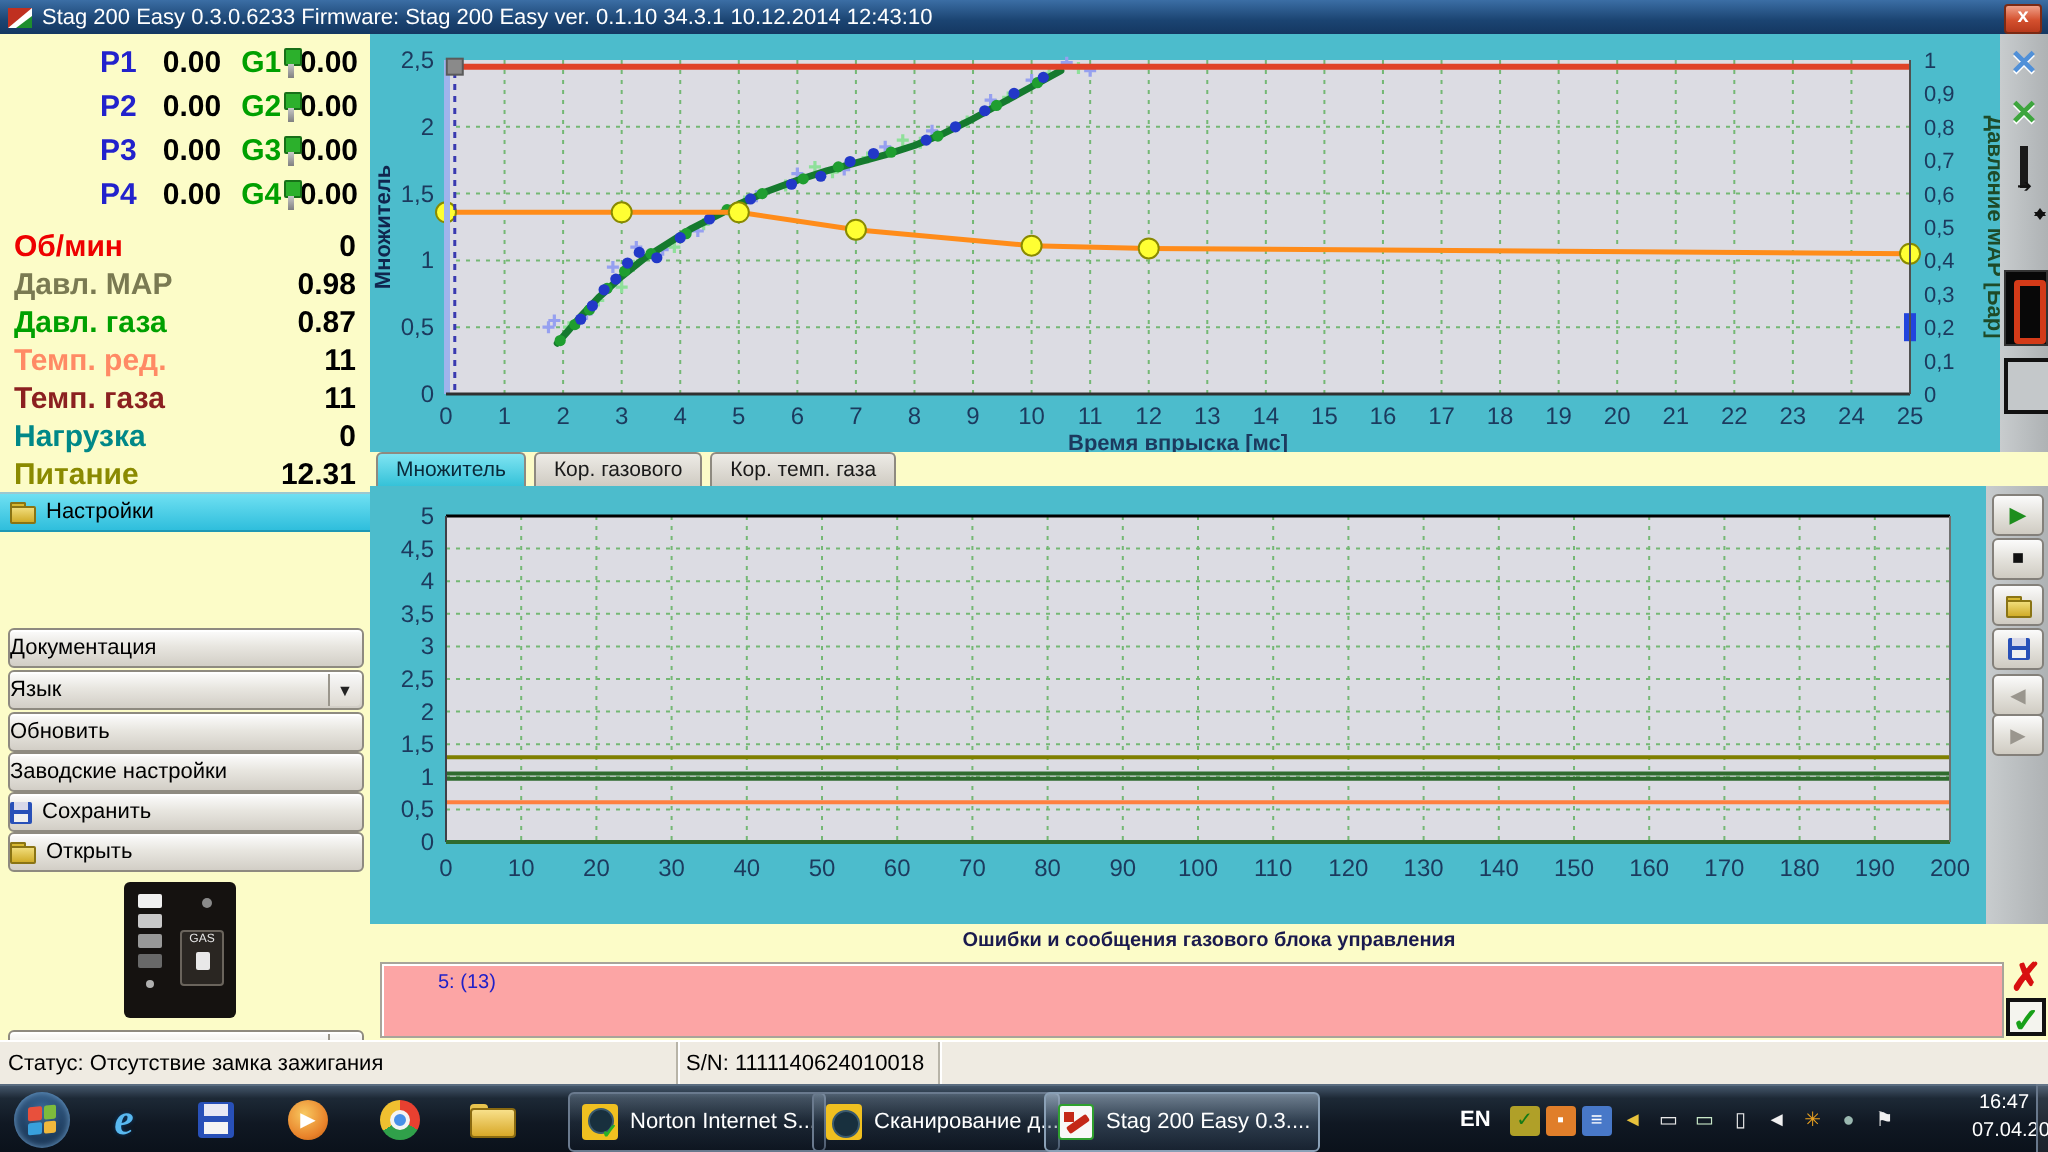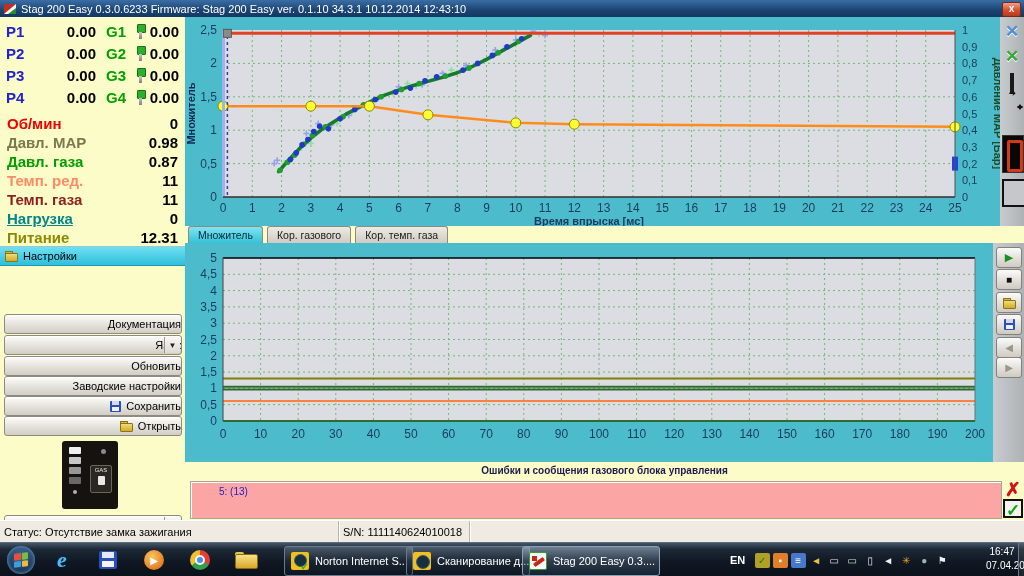--- a/index.html
+++ b/index.html
@@ -15,40 +15,40 @@
   .title-icon:before{content:"";position:absolute;left:0;top:0;border-top:10px solid #C03020;border-right:12px solid transparent;}
   .title-icon:after{content:"";position:absolute;right:0;bottom:0;border-bottom:6px solid #1E8E2E;border-left:8px solid transparent;}
   .title-text{white-space:nowrap;overflow:hidden;}
   .close-btn{position:absolute;right:3px;top:2px;width:17px;height:13px;border-radius:2px;
     background:linear-gradient(#F0A088,#D4502E 55%,#B83A1C);border:1px solid #7A2A14;
     color:#fff;font-size:10px;font-weight:bold;line-height:11px;text-align:center;}
 
   
   .left-panel{left:0;top:17px;width:185px;height:503px;background:#FCFCC8;border-right:1px solid #8FB9C2;}
   .pg-row{display:flex;align-items:center;height:22px;padding:0 6px;font-size:15px;font-weight:bold;}
-  .pg-p{width:28px;}
+  .pg-p{width:28px;margin-left:44px;}
   .pg-pv{width:62px;text-align:right;color:#000;}
   .pg-g{width:30px;margin-left:10px;}
   .inj-icon{width:9px;height:15px;position:relative;flex:0 0 auto;}
   .inj-icon .top{position:absolute;top:0;left:1px;width:7px;height:7px;background:#2CB02C;border:1px solid #187018;border-radius:1px;}
   .inj-icon .stem{position:absolute;top:8px;left:3px;width:3px;height:7px;background:linear-gradient(#C8C8C8,#808080);}
   .pg-gv{flex:1;text-align:right;color:#000;}
   .param-row{display:flex;align-items:center;height:19px;padding:0 7px;font-size:15px;font-weight:bold;}
   .param-label{flex:1;white-space:nowrap;}
   .param-value{color:#000;text-align:right;}
   .settings-bar{left:0;top:229px;width:184px;height:18px;background:linear-gradient(#6FE0F2,#2FBEDC);
     border-top:1px solid #9AC8D0;border-bottom:1px solid #1E98B4;
     display:flex;align-items:center;font-size:11px;color:#000;padding-left:5px;}
   .mini-folder{width:13px;height:10px;position:relative;margin-right:5px;flex:0 0 auto;}
   .mini-folder:before{content:"";position:absolute;left:0;top:0;width:6px;height:3px;background:#D8B830;border:1px solid #8A7414;border-bottom:none;border-radius:1px 1px 0 0;}
   .mini-folder:after{content:"";position:absolute;left:0;top:2px;width:11px;height:7px;background:linear-gradient(#F0DC7A,#D0AC28);border:1px solid #8A7414;border-radius:1px;}
   .side-btn{position:absolute;left:4px;width:176px;height:18px;
     background:linear-gradient(#FDFDFD,#E8E6E0 45%,#D2CEC6);
     border:1px solid #8E8A80;border-radius:3px;box-shadow:inset 0 1px 0 #fff;
-    font-size:11px;color:#000;display:flex;align-items:center;justify-content:flex-end;}
+    font-size:11px;color:#000;display:flex;align-items:center;justify-content:flex-start;}
   .side-btn .dd{position:absolute;right:1px;top:1px;bottom:1px;width:15px;border-left:1px solid #9A968C;
     display:flex;align-items:center;justify-content:center;font-size:8px;color:#222;
     background:linear-gradient(#F8F8F8,#DEDAD2);border-radius:0 2px 2px 0;}
   .mini-floppy{width:11px;height:11px;background:#2850B8;border-radius:1px;position:relative;margin-right:5px;flex:0 0 auto;}
   .mini-floppy:before{content:"";position:absolute;left:2px;top:0;width:7px;height:4px;background:#D8D8E8;}
   .mini-floppy:after{content:"";position:absolute;left:2px;bottom:1px;width:7px;height:4px;background:#F0F0F0;}
 
   .gas-device{left:62px;top:424px;width:56px;height:68px;background:#151210;border-radius:3px;}
   .gas-bar{position:absolute;left:7px;width:12px;height:7px;border-radius:1px;}
   .gas-dot{position:absolute;border-radius:50%;}
@@ -218,21 +218,21 @@
     </div>
     <div class="param-row">
       <span class="param-label" style="color: rgb(255, 138, 101);">Темп. ред.</span>
       <span class="param-value">11</span>
     </div>
     <div class="param-row">
       <span class="param-label" style="color: rgb(139, 32, 32);">Темп. газа</span>
       <span class="param-value">11</span>
     </div>
     <div class="param-row">
-      <span class="param-label" style="color: rgb(0, 136, 136); text-decoration: underline;">Нагрузка</span>
+      <span class="param-label" style="color: rgb(0, 136, 136);">Нагрузка</span>
       <span class="param-value">0</span>
     </div>
     <div class="param-row">
       <span class="param-label" style="color: rgb(138, 138, 0);">Питание</span>
       <span class="param-value">12.31</span>
     </div>
 
     <div class="abs settings-bar">
       <span class="mini-folder"></span>
       <span>Настройки</span>

